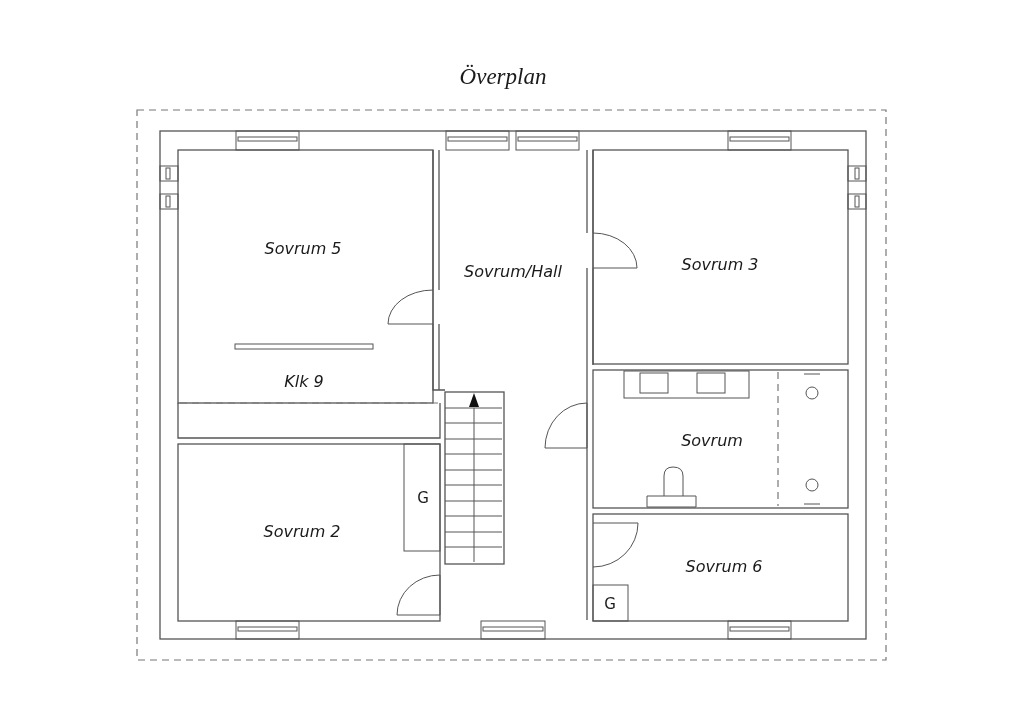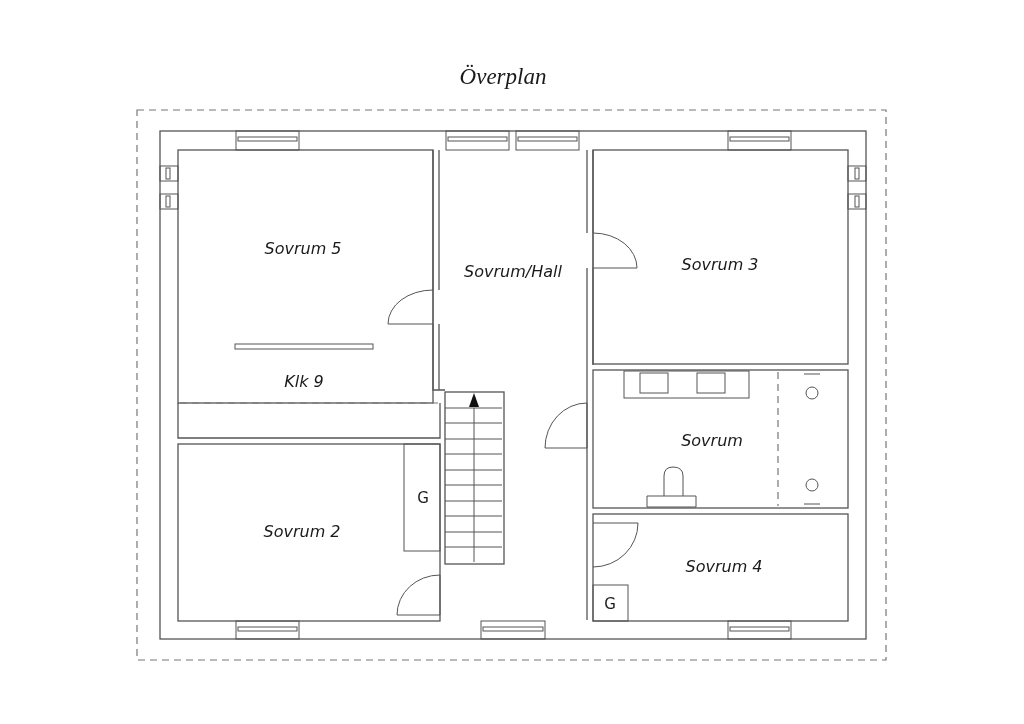--- a/index.html
+++ b/index.html
@@ -103,15 +103,15 @@
   </g>
 </svg>
 
 <div class="title">Överplan</div>
 <div class="lbl" style="left:303px;top:248px">Sovrum 5</div>
 <div class="lbl" style="left:513px;top:271px">Sovrum/Hall</div>
 <div class="lbl" style="left:720px;top:264px">Sovrum 3</div>
 <div class="lbl" style="left:304px;top:381px">Klk 9</div>
 <div class="lbl" style="left:712px;top:440px">Sovrum</div>
 <div class="lbl" style="left:302px;top:531px">Sovrum 2</div>
-<div class="lbl" style="left:724px;top:566px">Sovrum 4</div>
+<div class="lbl" style="left:724px;top:566px">Sovrum 6</div>
 <div class="lbl g" style="left:423px;top:498px">G</div>
 <div class="lbl g" style="left:610px;top:604px">G</div>
 
 </body></html>

